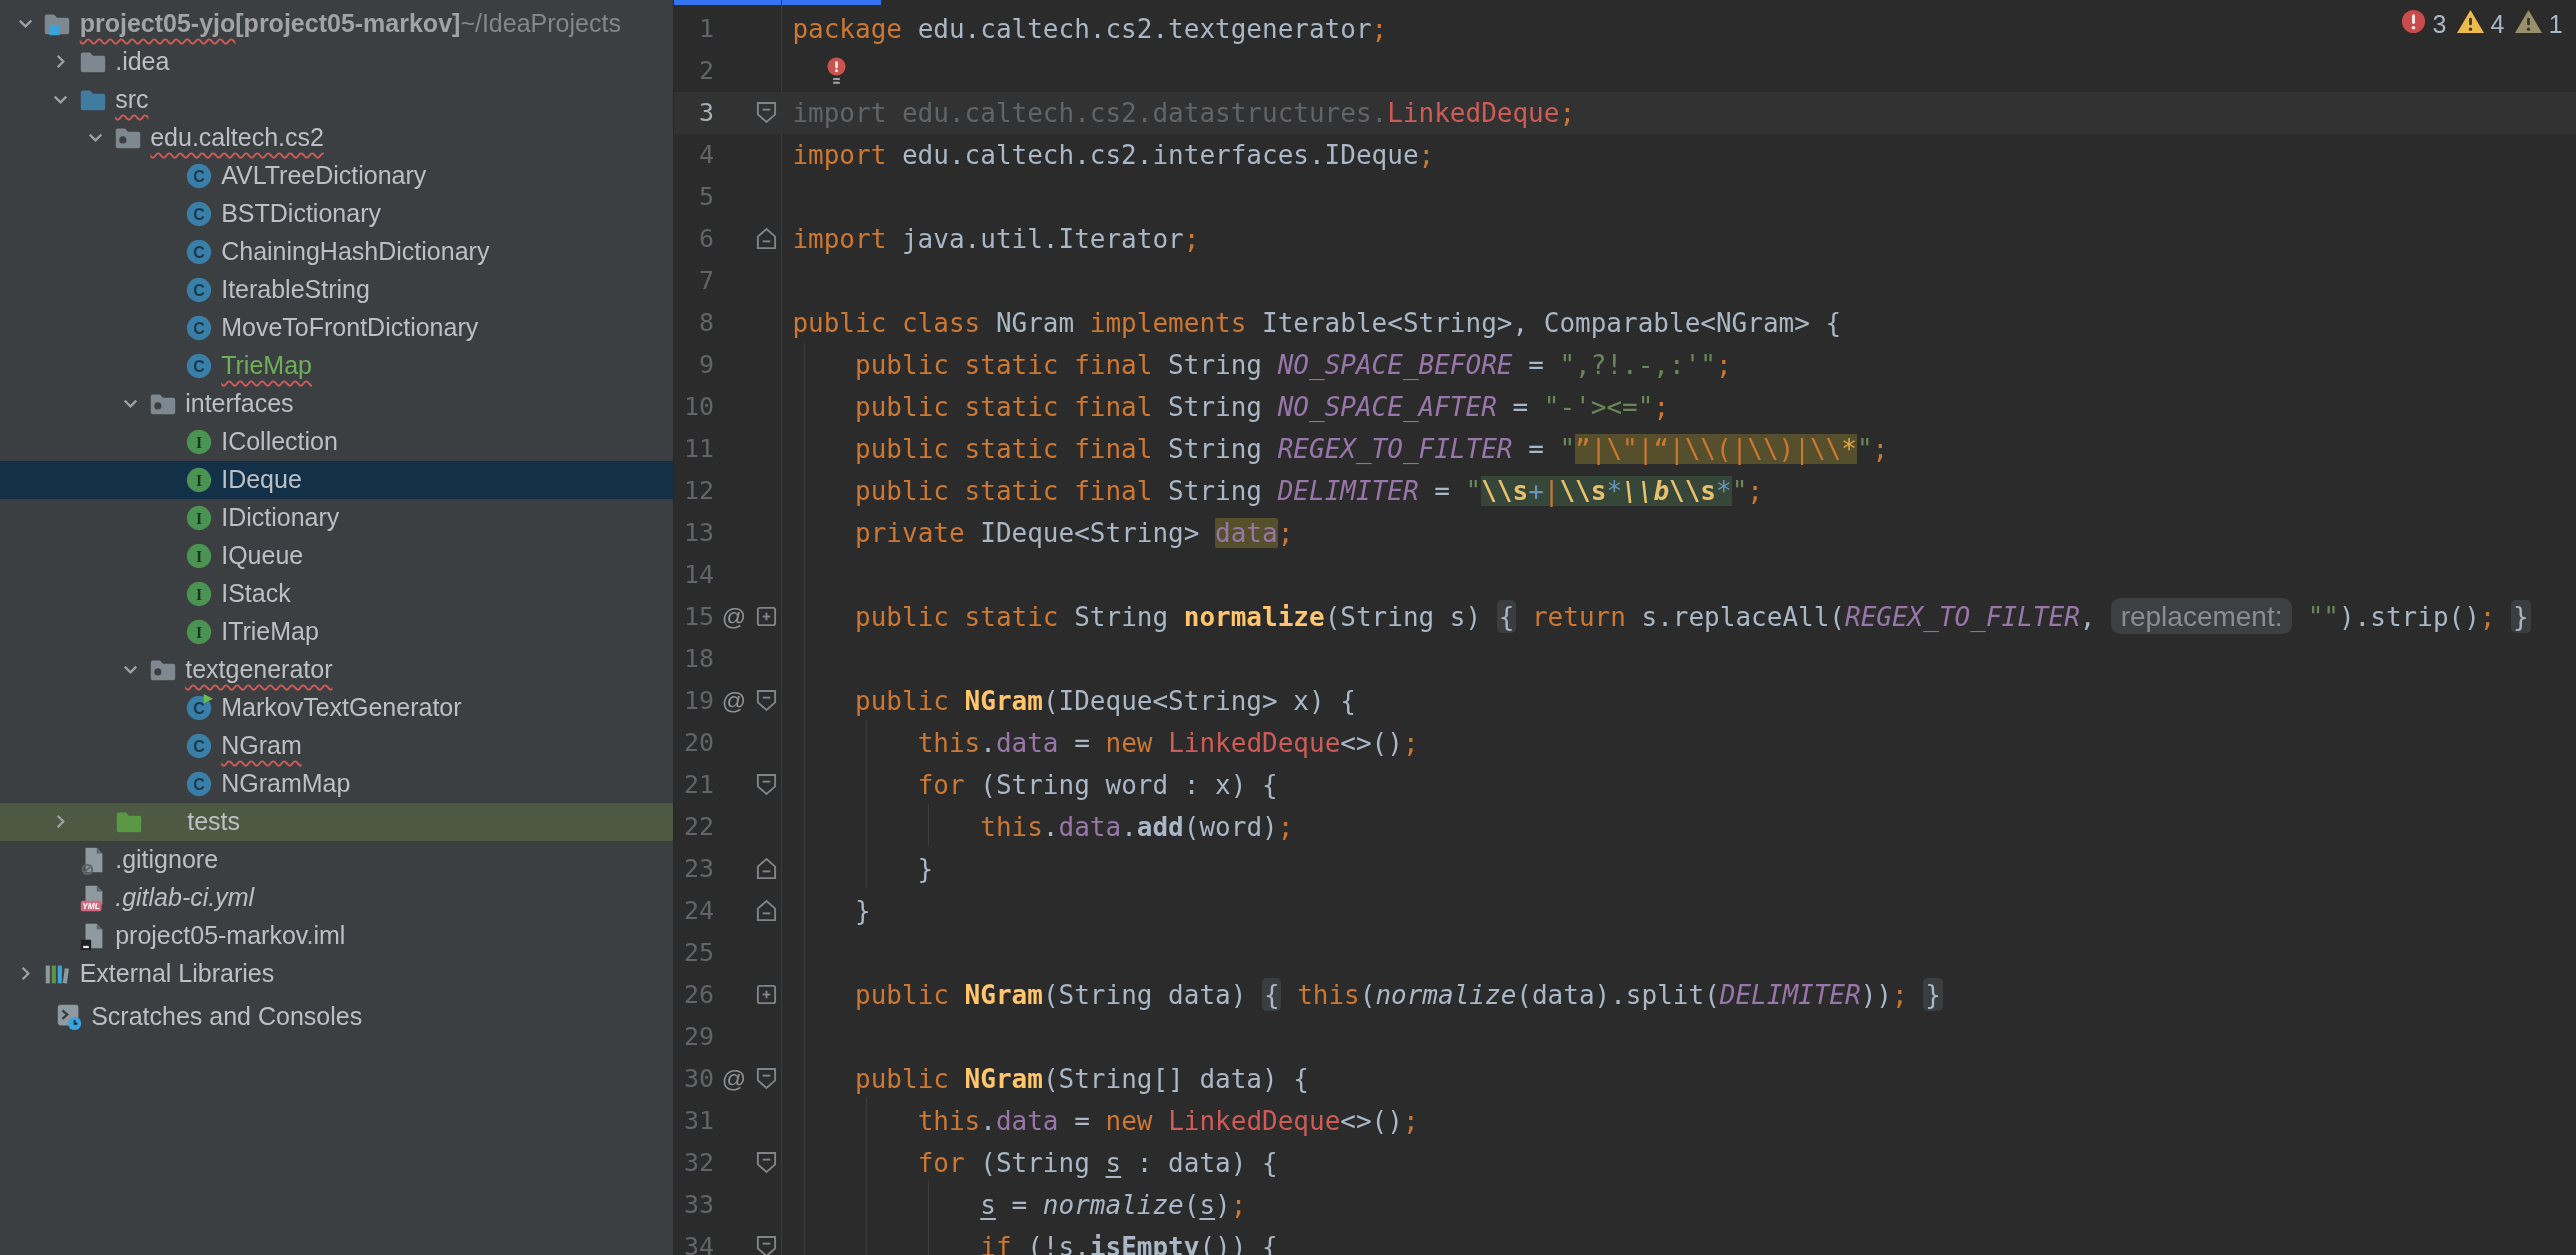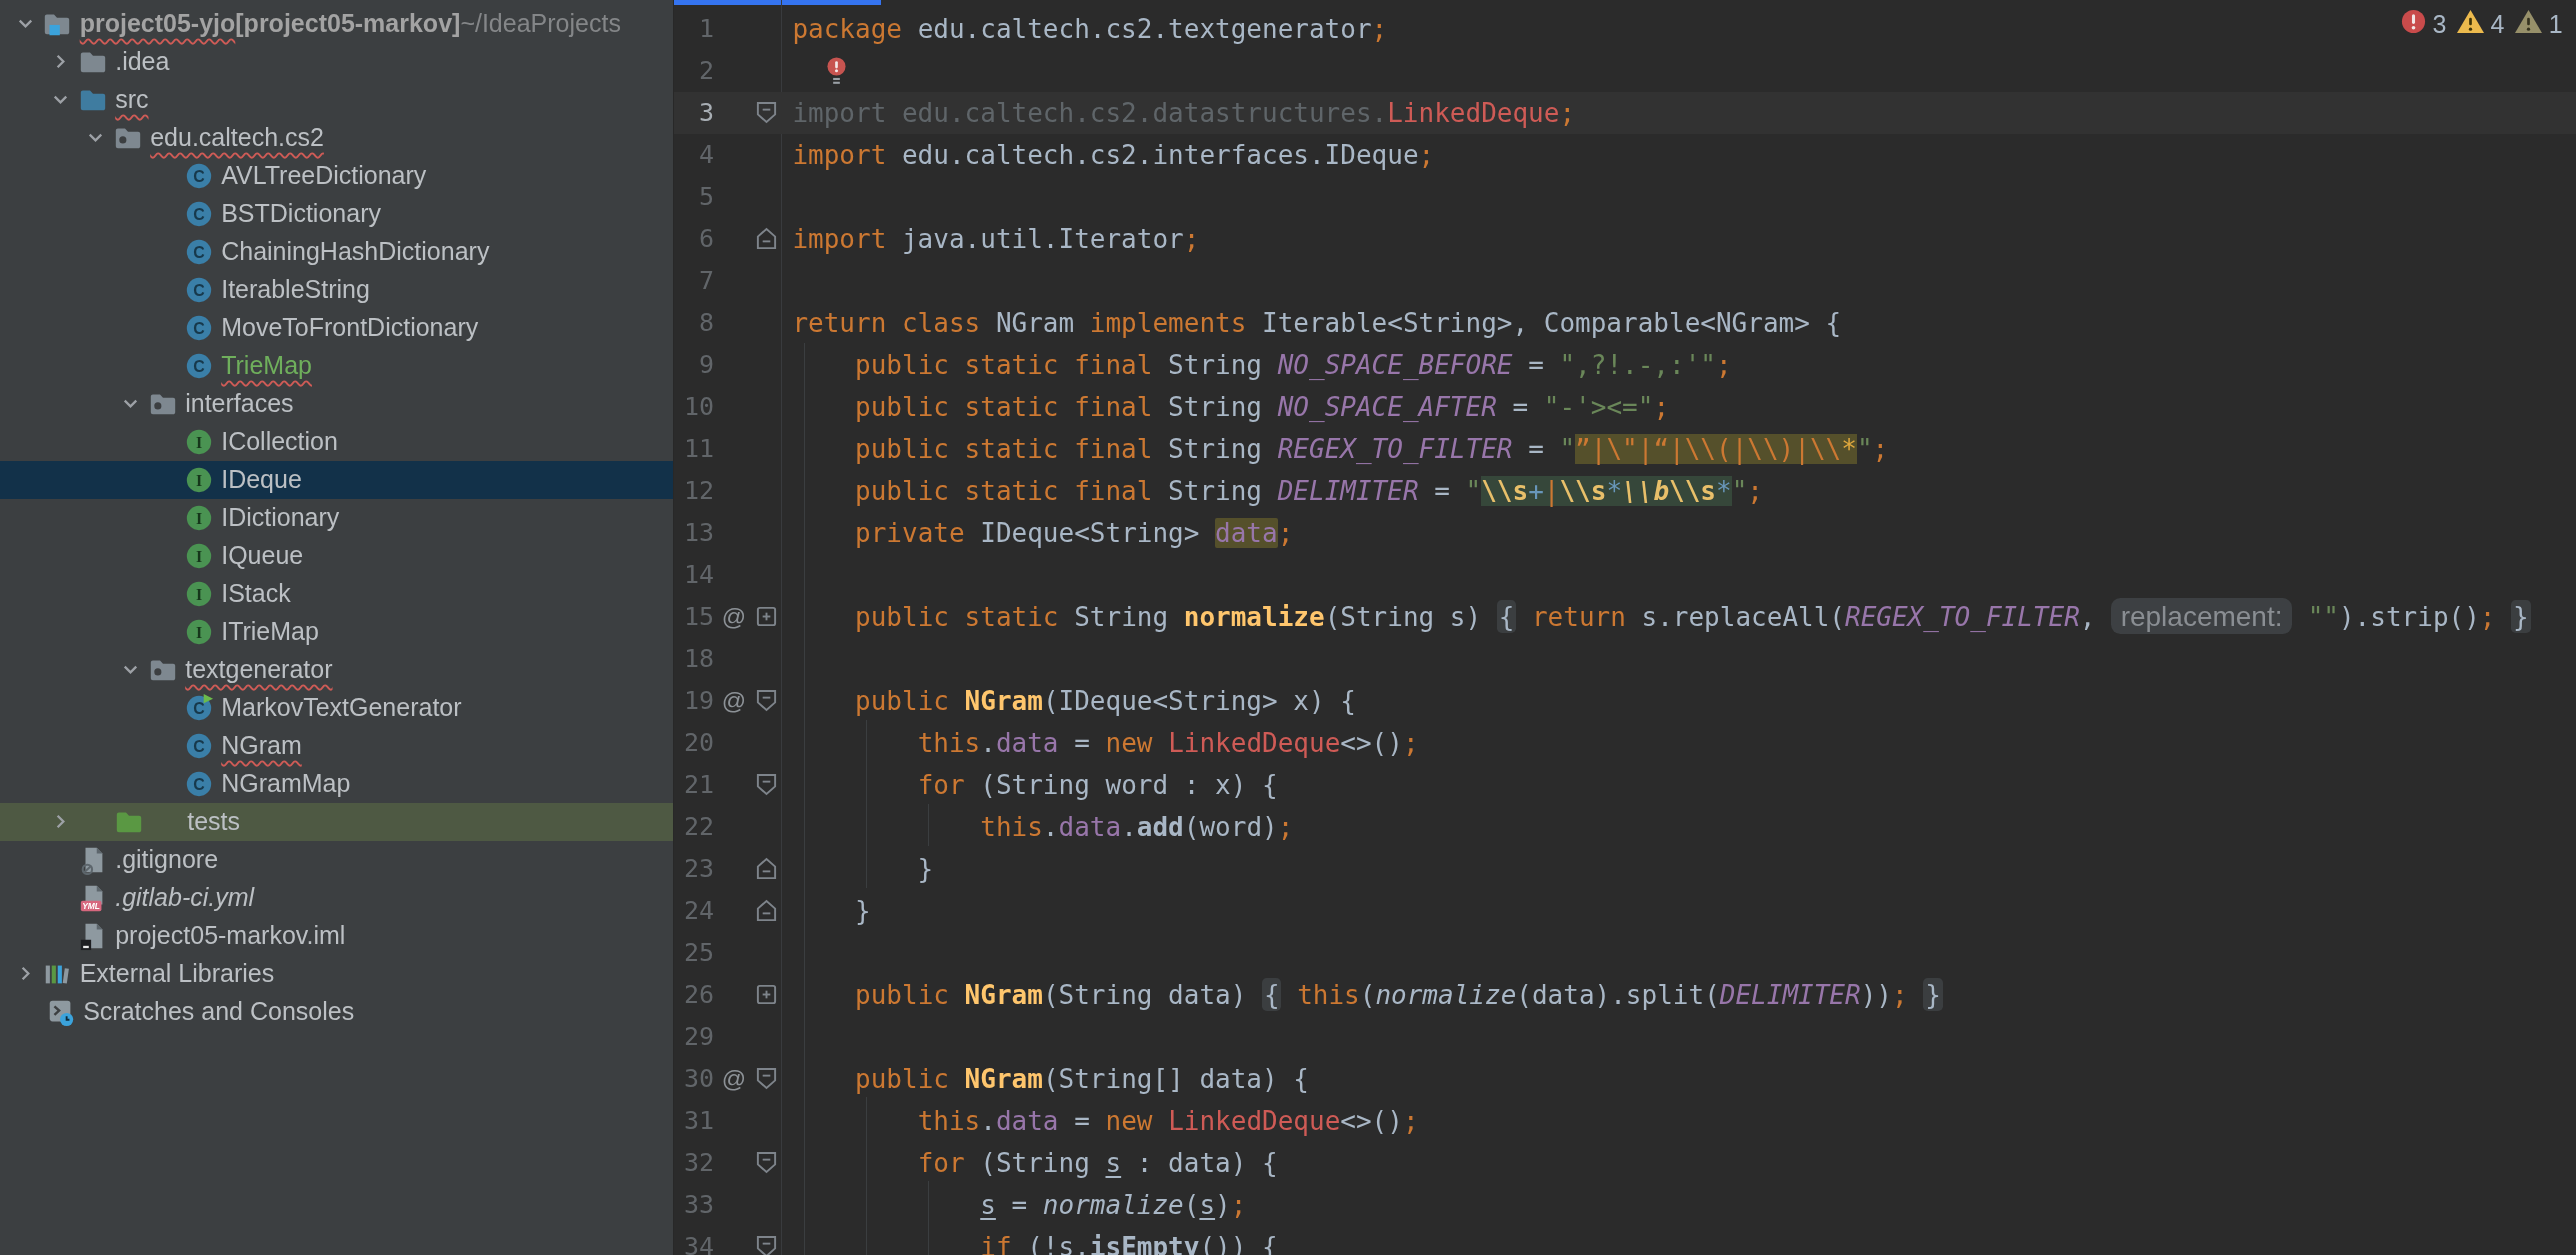--- a/index.html
+++ b/index.html
@@ -368,21 +368,21 @@
           <span class="ticon">
             <svg width="30" height="30" viewBox="0 0 32 32">
               <rect x="4" y="7" width="4.4" height="19" fill="#8E99A0"></rect>
               <rect x="10.4" y="7" width="4.4" height="19" fill="#5A9843"></rect>
               <rect x="16.8" y="7" width="4.4" height="19" fill="#3BA3DC"></rect>
               <rect x="23.2" y="10" width="4.4" height="16" fill="#8E99A0" transform="rotate(8 25.4 18)"></rect>
             </svg>
           </span>
           <span class="tlabel">External Libraries</span>
         </div>
-        <div class="trow" style="padding-left: 13px;">
+        <div class="trow" style="padding-left: 21px; align-items: flex-end;">
           <span class="chev"></span>
           <span class="ticon">
             <svg width="30" height="30" viewBox="0 0 32 32">
               <rect x="4" y="4" width="22" height="22" rx="3" fill="#8E99A0"></rect>
               <path d="M9 10 l5 4.5 -5 4.5" fill="none" stroke="#3C3F41" stroke-width="2.6"></path>
               <circle cx="22" cy="24" r="7" fill="#3BA3DC"></circle>
               <path d="M22 20.5 v3.8 h3" fill="none" stroke="#0E2C3C" stroke-width="2"></path>
             </svg>
           </span>
           <span class="tlabel">Scratches and Consoles</span>
@@ -405,21 +405,21 @@
               <path d="M3 3 h18 v12 l-9 8 -9 -8 Z" fill="none" stroke="#7E848B" stroke-width="2"></path>
               <line x1="8" y1="10" x2="16" y2="10" stroke="#7E848B" stroke-width="2"></line>
             </svg></span><span class="ltext"><span class="tok-dm">import edu.caltech.cs2.datastructures.</span><span class="tok-er">LinkedDeque</span><span class="tok-kw">;</span></span></div>
         <div class="cline"><span class="lnum">4</span><span class="gat"></span><span class="gfold"></span><span class="ltext"><span class="tok-kw">import </span><span class="tok-d">edu.caltech.cs2.interfaces.IDeque</span><span class="tok-kw">;</span></span></div>
         <div class="cline"><span class="lnum">5</span><span class="gat"></span><span class="gfold"></span><span class="ltext"></span></div>
         <div class="cline"><span class="lnum">6</span><span class="gat"></span><span class="gfold"><svg width="23" height="25" viewBox="0 0 24 26">
               <path d="M3 23 h18 V11 l-9 -8 -9 8 Z" fill="none" stroke="#7E848B" stroke-width="2"></path>
               <line x1="8" y1="16" x2="16" y2="16" stroke="#7E848B" stroke-width="2"></line>
             </svg></span><span class="ltext"><span class="tok-kw">import </span><span class="tok-d">java.util.Iterator</span><span class="tok-kw">;</span></span></div>
         <div class="cline"><span class="lnum">7</span><span class="gat"></span><span class="gfold"></span><span class="ltext"></span></div>
-        <div class="cline"><span class="lnum">8</span><span class="gat"></span><span class="gfold"></span><span class="ltext"><span class="tok-kw">return class </span><span class="tok-d">NGram </span><span class="tok-kw">implements </span><span class="tok-d">Iterable&lt;String&gt;, Comparable&lt;NGram&gt; {</span></span></div>
+        <div class="cline"><span class="lnum">8</span><span class="gat"></span><span class="gfold"></span><span class="ltext"><span class="tok-kw">public class </span><span class="tok-d">NGram </span><span class="tok-kw">implements </span><span class="tok-d">Iterable&lt;String&gt;, Comparable&lt;NGram&gt; {</span></span></div>
         <div class="cline"><span class="lnum">9</span><span class="gat"></span><span class="gfold"></span><span class="ltext"><span class="tok-d">    </span><span class="tok-kw">public static final </span><span class="tok-d">String </span><span class="tok-cn">NO_SPACE_BEFORE</span><span class="tok-d"> = </span><span class="tok-str">",?!.-,:'"</span><span class="tok-kw">;</span></span></div>
         <div class="cline"><span class="lnum">10</span><span class="gat"></span><span class="gfold"></span><span class="ltext"><span class="tok-d">    </span><span class="tok-kw">public static final </span><span class="tok-d">String </span><span class="tok-cn">NO_SPACE_AFTER</span><span class="tok-d"> = </span><span class="tok-str">"-'&gt;&lt;="</span><span class="tok-kw">;</span></span></div>
         <div class="cline"><span class="lnum">11</span><span class="gat"></span><span class="gfold"></span><span class="ltext"><span class="tok-d">    </span><span class="tok-kw">public static final </span><span class="tok-d">String </span><span class="tok-cn">REGEX_TO_FILTER</span><span class="tok-d"> = </span><span class="tok-str">"</span><span class="tok-rx">”|\"|“|\\(|\\)|\\</span><span class="tok-rxy">*</span><span class="tok-str">"</span><span class="tok-kw">;</span></span></div>
         <div class="cline"><span class="lnum">12</span><span class="gat"></span><span class="gfold"></span><span class="ltext"><span class="tok-d">    </span><span class="tok-kw">public static final </span><span class="tok-d">String </span><span class="tok-cn">DELIMITER</span><span class="tok-d"> = </span><span class="tok-str">"</span><span class="tok-rgE">\\s</span><span class="tok-rgQ">+</span><span class="tok-rgP">|</span><span class="tok-rgE">\\s</span><span class="tok-rgQ">*</span><span class="tok-rgEi">\\b</span><span class="tok-rgE">\\s</span><span class="tok-rgQ">*</span><span class="tok-str">"</span><span class="tok-kw">;</span></span></div>
         <div class="cline"><span class="lnum">13</span><span class="gat"></span><span class="gfold"></span><span class="ltext"><span class="tok-d">    </span><span class="tok-kw">private </span><span class="tok-d">IDeque&lt;String&gt; </span><span class="tok-flh">data</span><span class="tok-kw">;</span></span></div>
         <div class="cline"><span class="lnum">14</span><span class="gat"></span><span class="gfold"></span><span class="ltext"></span></div>
         <div class="cline"><span class="lnum">15</span><span class="gat">@</span><span class="gfold"><svg width="23" height="25" viewBox="0 0 24 26">
               <rect x="3" y="4" width="18" height="18" rx="2" fill="none" stroke="#7E848B" stroke-width="2"></rect>
               <line x1="8" y1="13" x2="16" y2="13" stroke="#7E848B" stroke-width="2"></line>
               <line x1="12" y1="9" x2="12" y2="17" stroke="#7E848B" stroke-width="2"></line>

